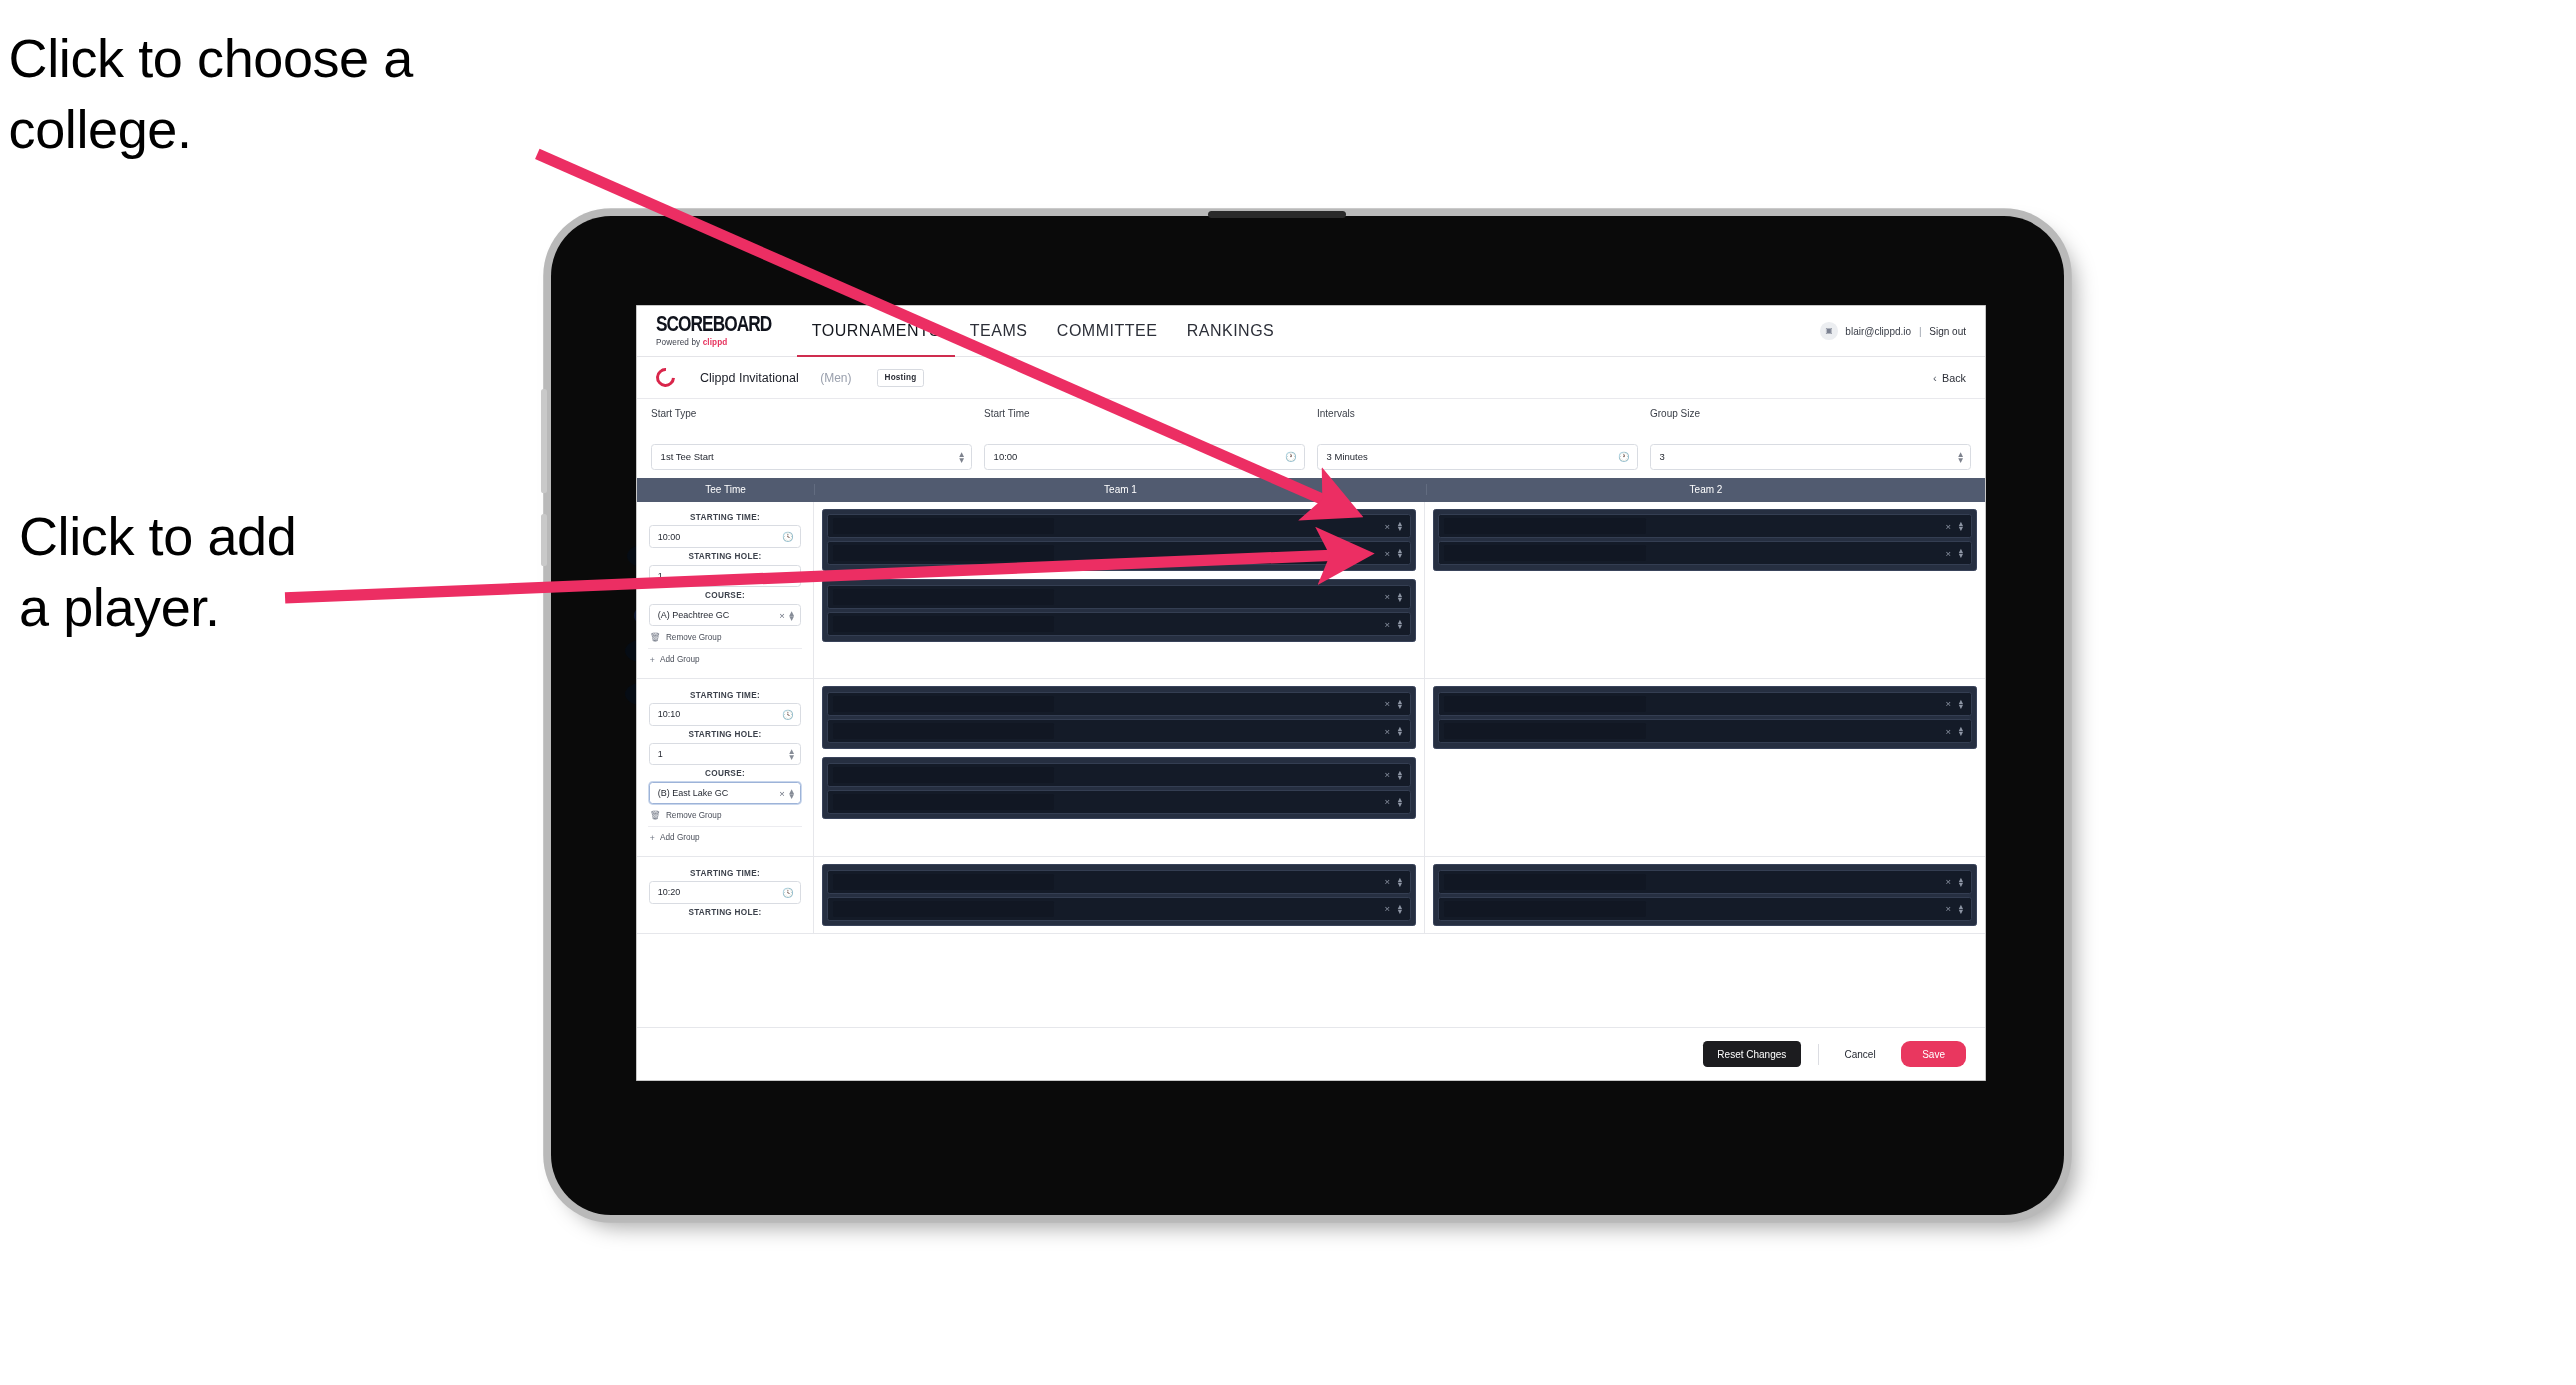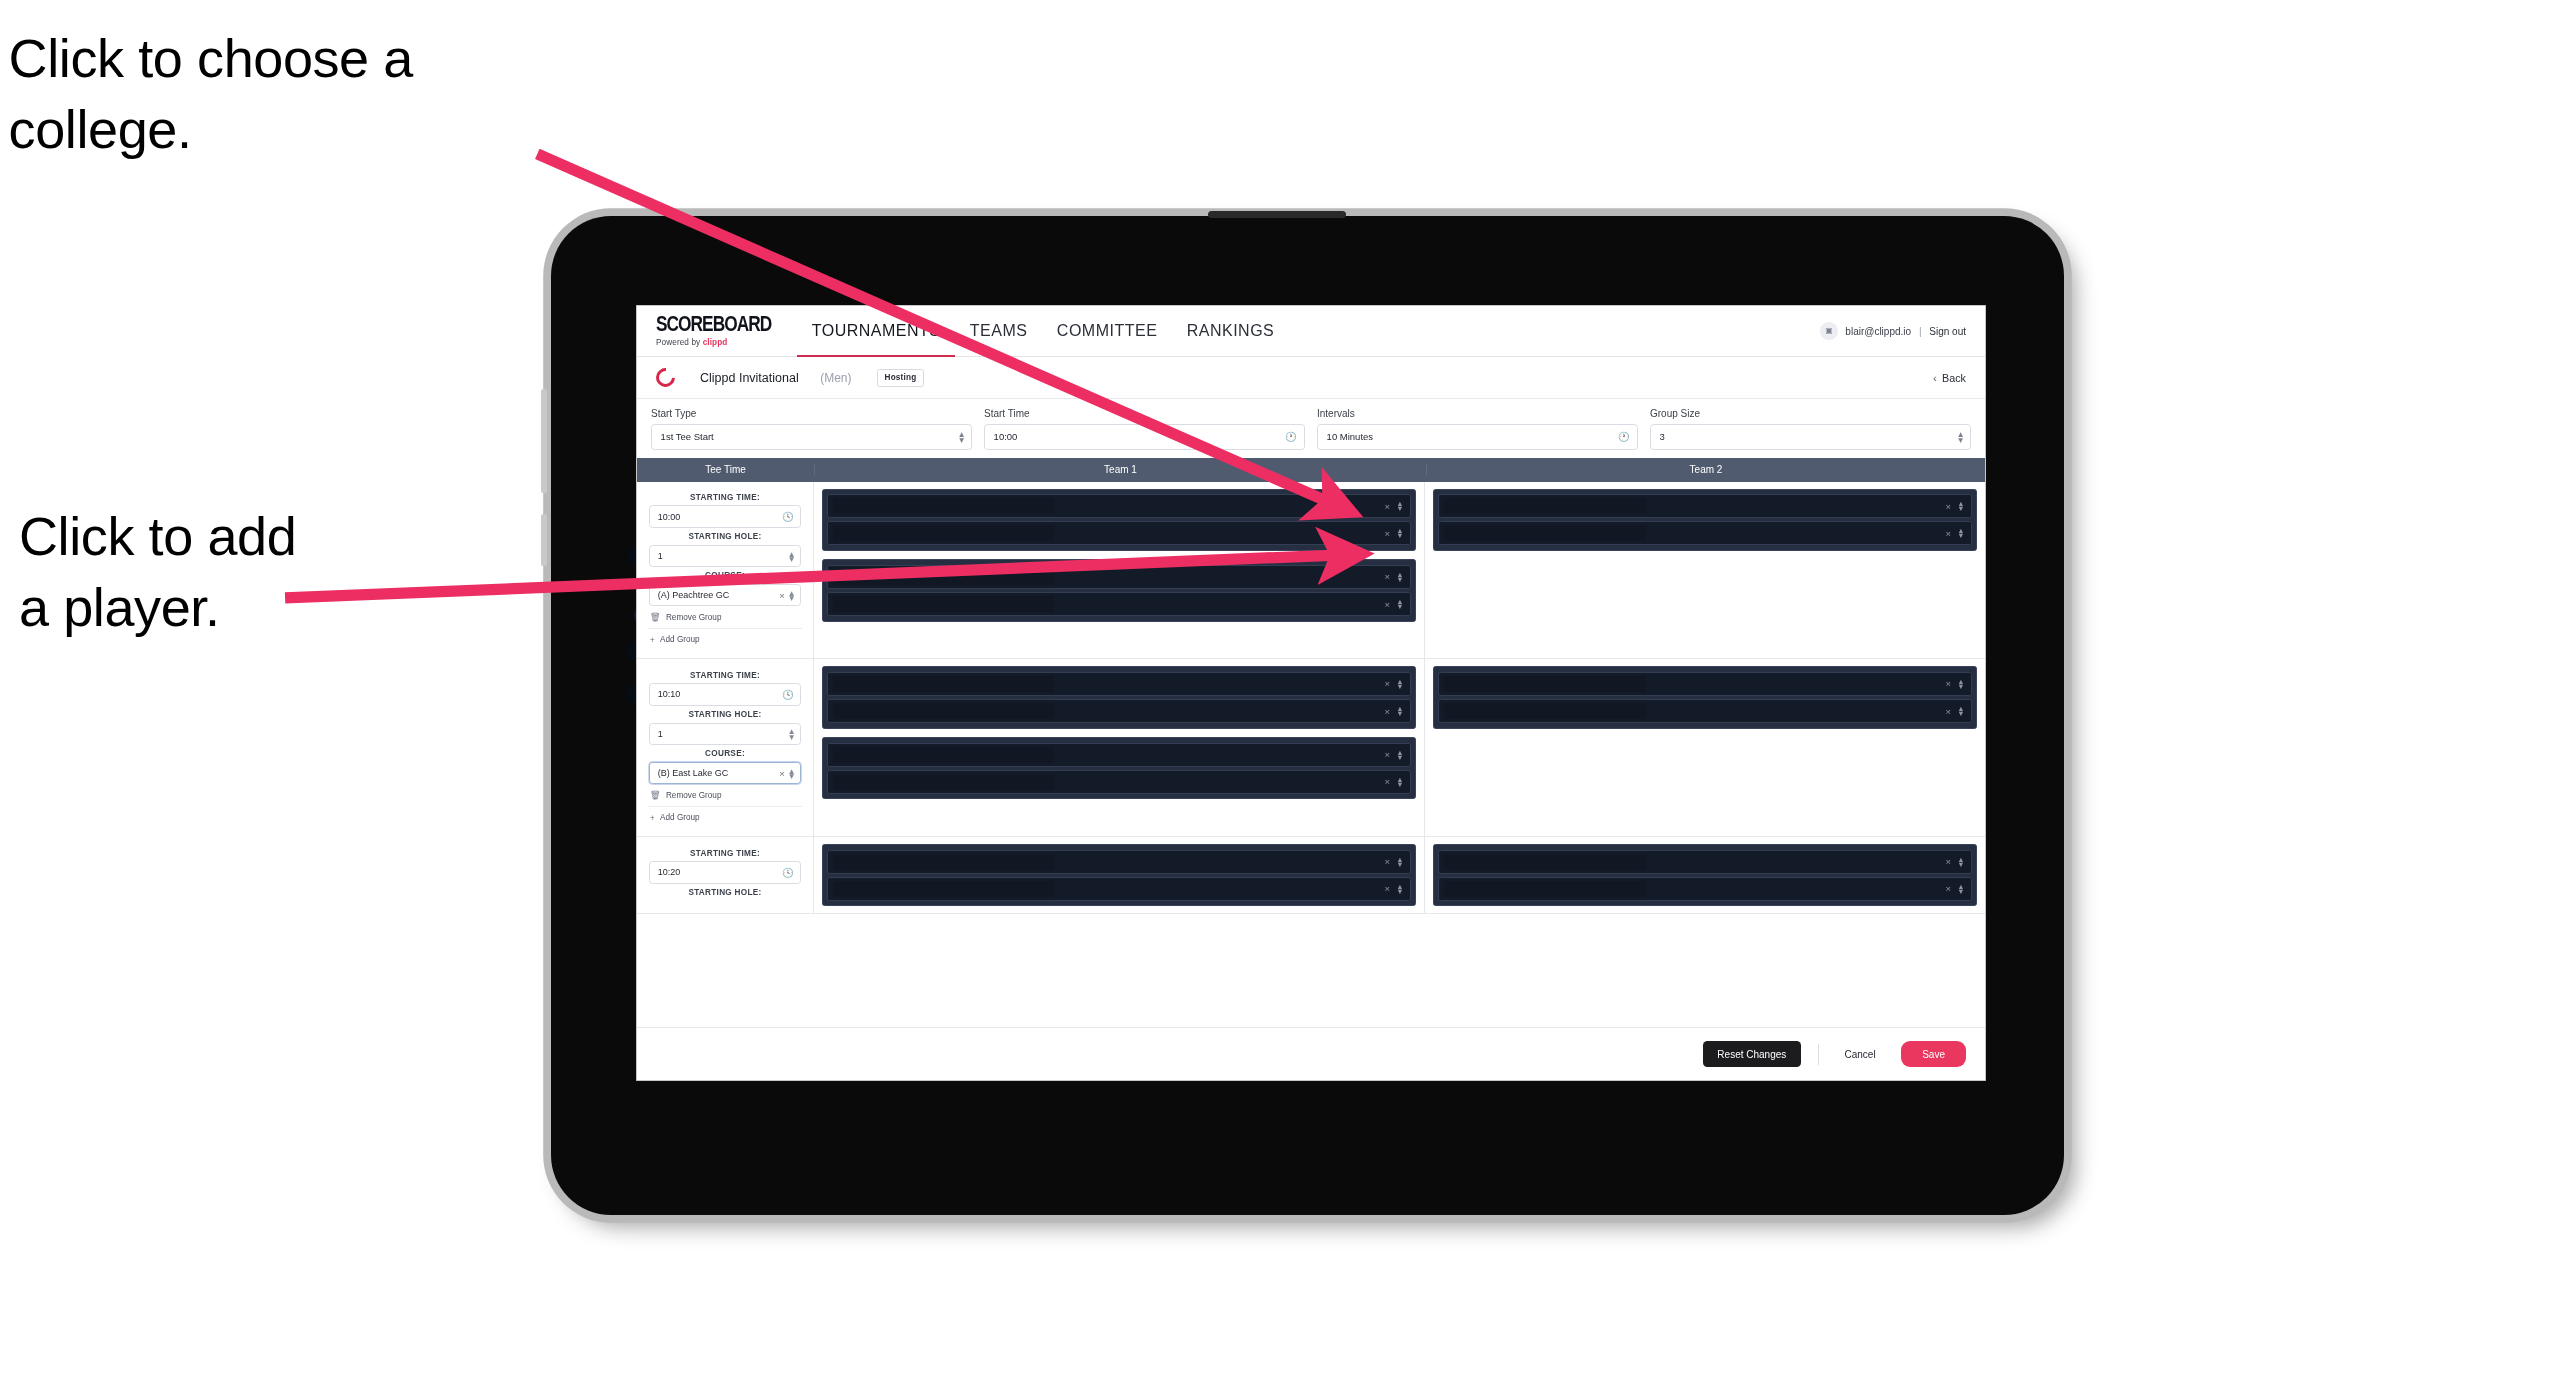--- a/index.html
+++ b/index.html
@@ -139,21 +139,21 @@
   #back-btn{
     margin-left:auto;display:flex;align-items:center;gap:5.2px;
     font-size:10.8px;color:#2a2d36;cursor:pointer;
   }
   #back-btn .chev{font-size:11.2px;color:#555b66;}
 
   
   #filters{
     display:flex;padding:8.6px 14px 7.8px 14px;gap:12px;background:#fff;
   }
-  .fcell{flex:1;display:flex;flex-direction:column;}
+  .fcell{flex:1;display:flex;flex-direction:column;gap:20px;}
   .flabel{font-size:10px;color:#3c4049;margin-bottom:5.2px;}
   .fctl{
     height:24px;border:0.9px solid #d9dce2;border-radius:3.5px;background:#fff;
     display:flex;align-items:center;padding:0 7px 0 8.6px;
     font-size:9.5px;color:#1f232c;
   }
   .fctl .val{flex:1;}
   .fctl .ico{color:#7d828d;font-size:9.5px;}
   .spin{
     display:inline-flex;flex-direction:column;line-height:0.56;
@@ -323,21 +323,21 @@
       <div class="flabel">Start Time</div>
       <div class="fctl">
         <span class="val">10:00</span>
         <span class="ico">🕐</span>
       </div>
     </div>
 
     <div class="fcell">
       <div class="flabel">Intervals</div>
       <div class="fctl">
-        <span class="val">10 Minutes</span>
+        <span class="val">3 Minutes</span>
         <span class="ico">🕐</span>
       </div>
     </div>
 
     <div class="fcell">
       <div class="flabel">Group Size</div>
       <div class="fctl">
         <span class="val">3</span>
         <span class="spin ico">
             <span>▴</span>

